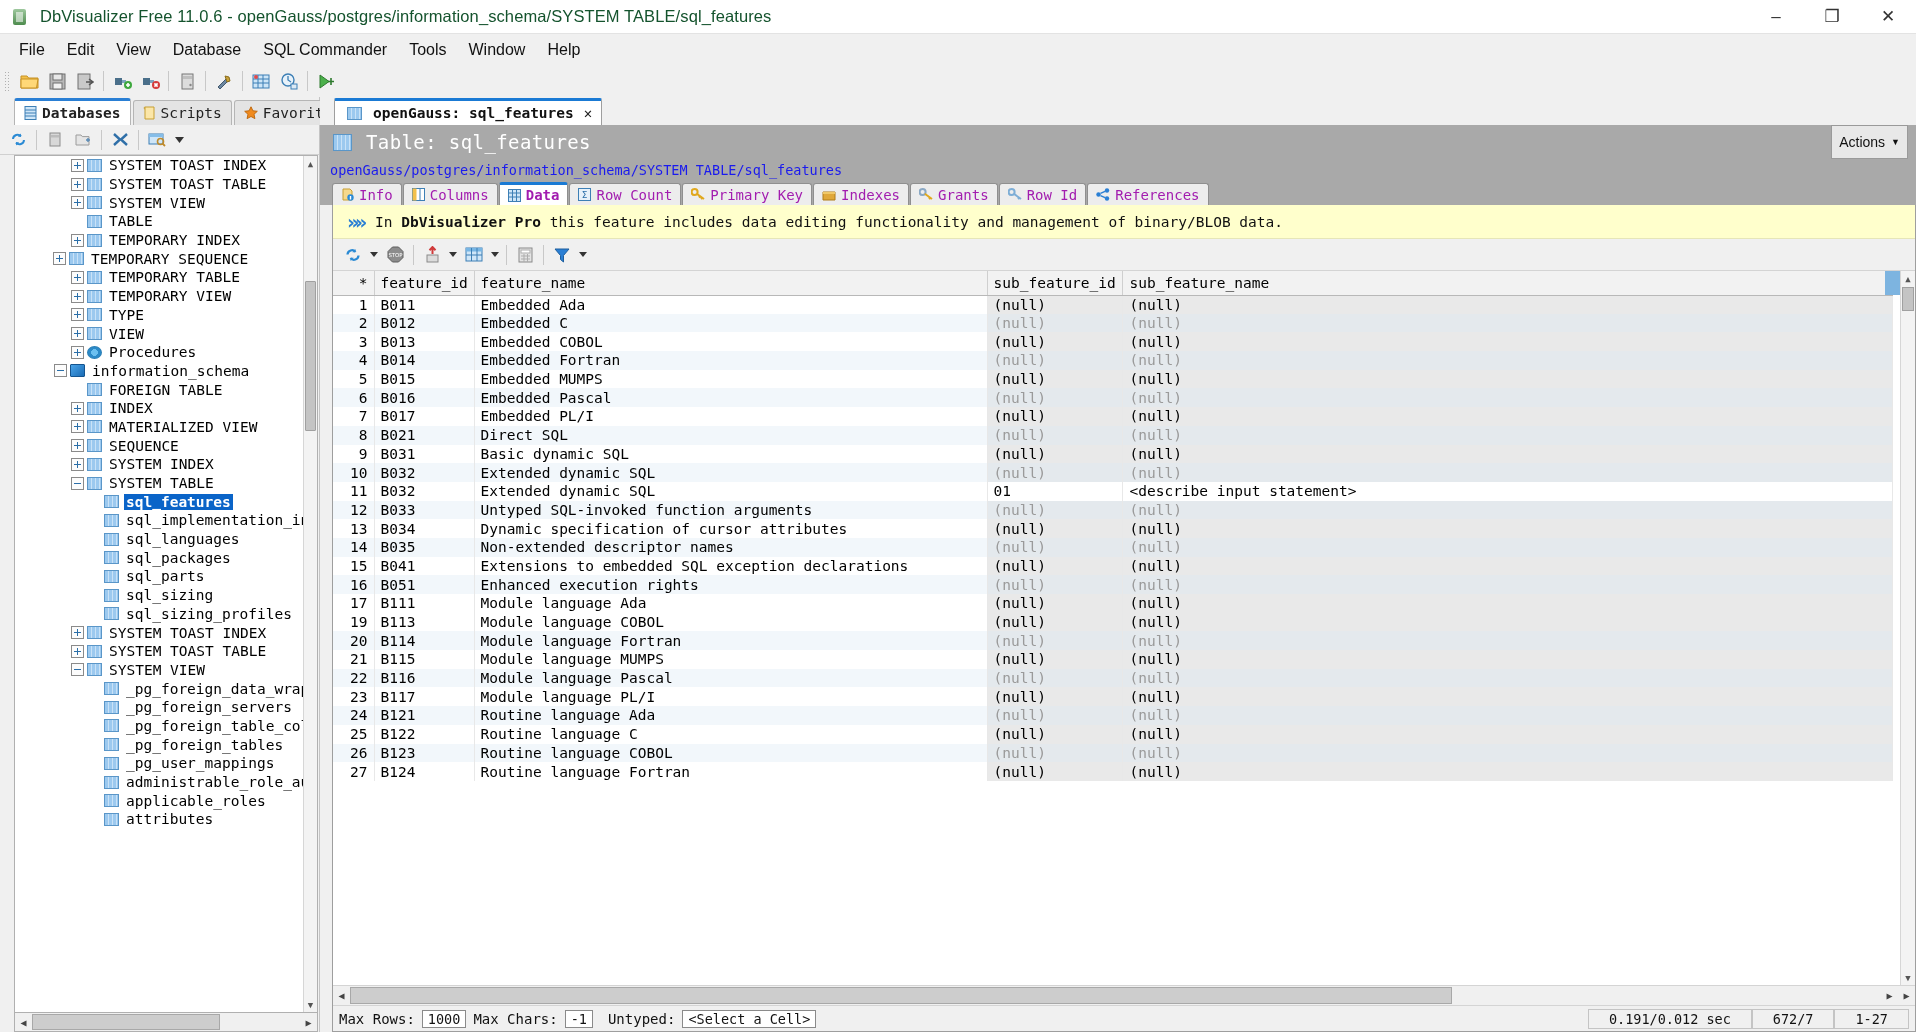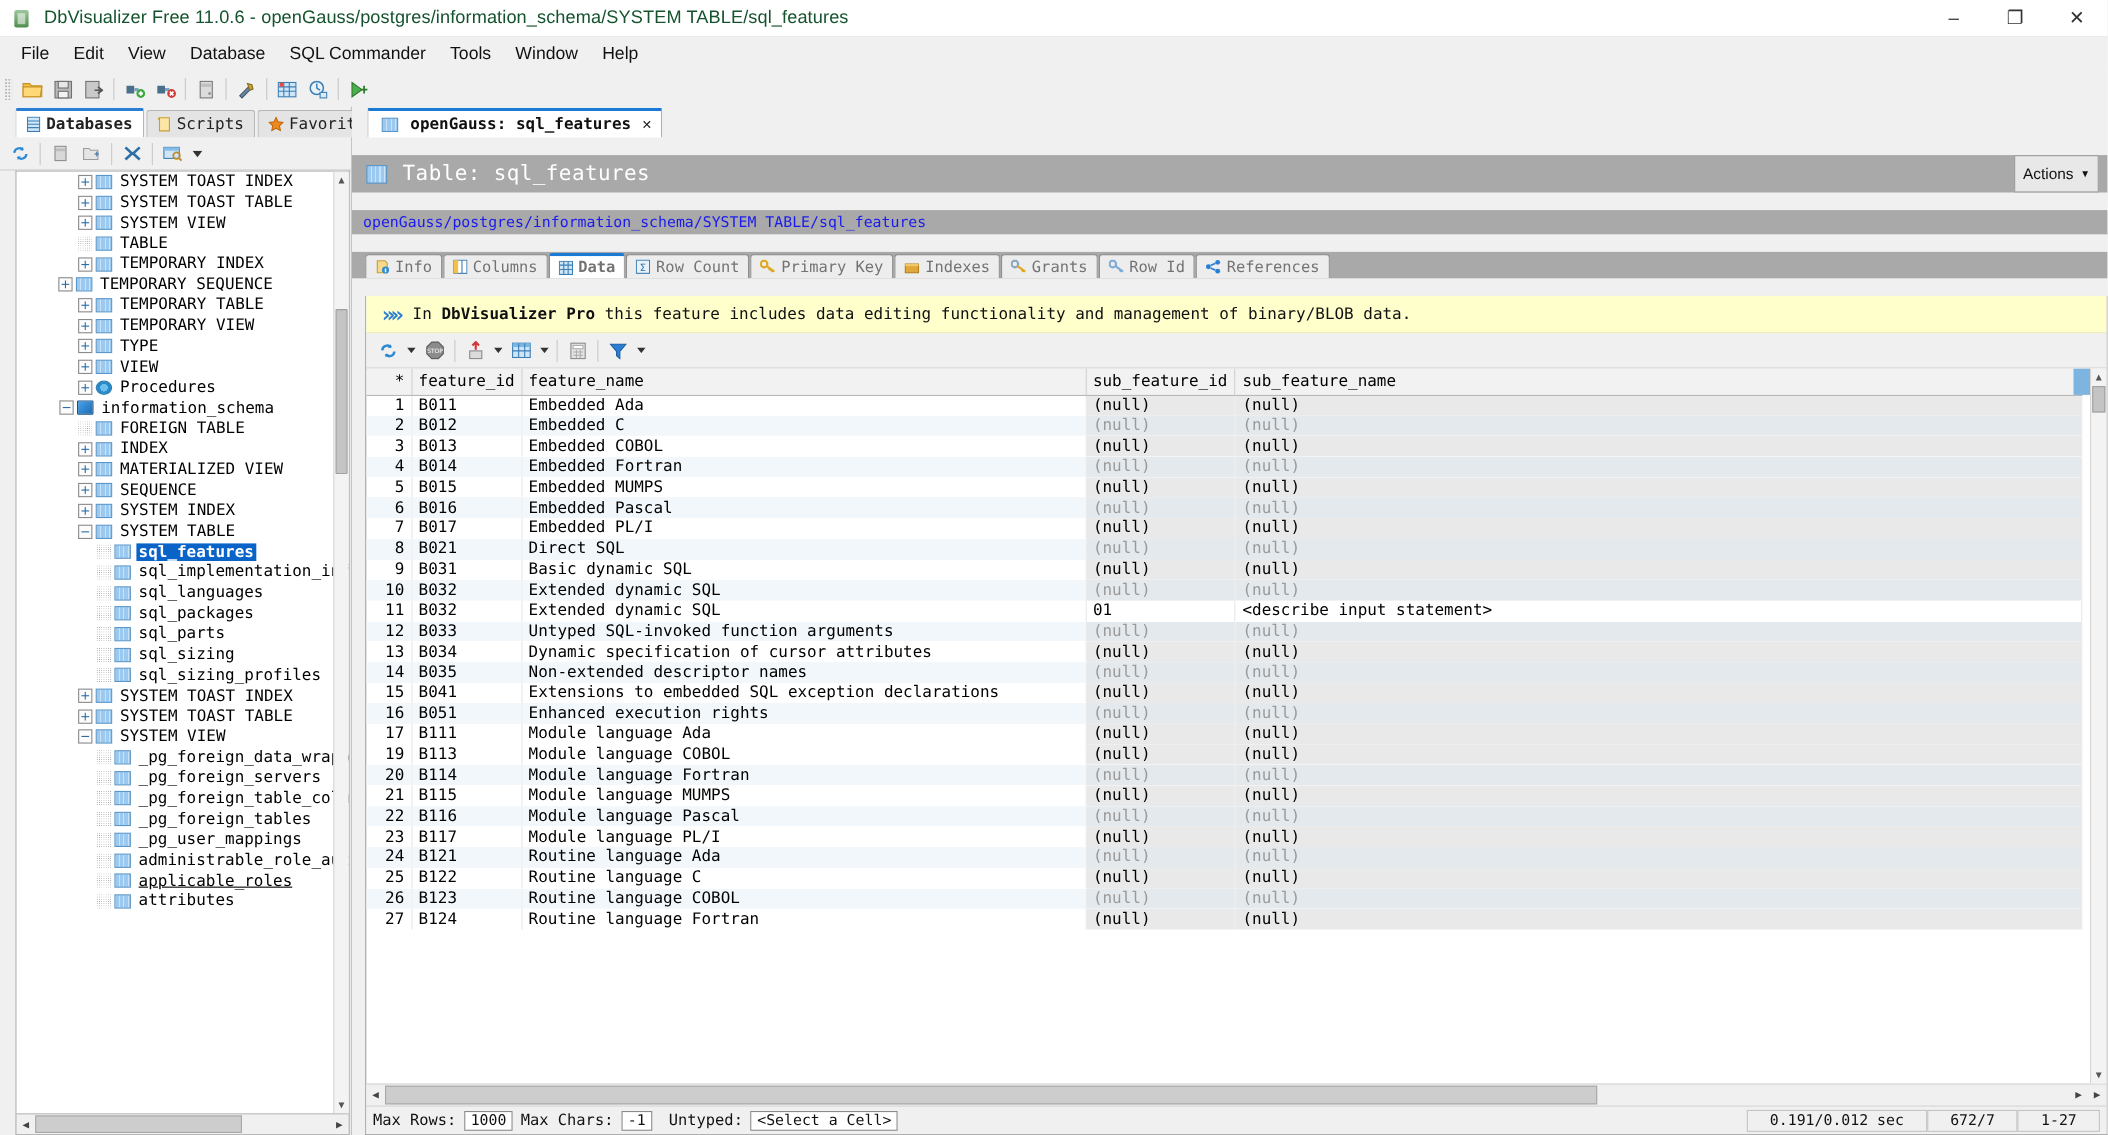--- a/index.html
+++ b/index.html
@@ -84,42 +84,42 @@
 
   
   .tvscroll { position:absolute; right:0; top:0; width:14px; height:100%; background:#f3f3f3;
     border-left:1px solid #d6d6d6; }
   .tvs-up, .tvs-dn { height:15px; display:flex; align-items:center; justify-content:center;
     font-size:9px; color:#555; }
   .tvs-thumb { position:absolute; top:125px; left:1px; width:11px; height:150px;
     background:#c4c4c4; border:1px solid #a0a0a0; border-radius:1px; }
 
   
-  .right { flex:1; display:flex; flex-direction:column; background:#f0f0f0; min-width:0;gap:16px; }
+  .right { flex:1; display:flex; flex-direction:column; background:#f0f0f0; min-width:0; }
   .etabs { height:28px; display:flex; align-items:flex-end; padding-left:14px; }
   .etab { height:27px; display:flex; align-items:center; gap:6px; padding:0 9px;
     background:#fff; border:1px solid #9e9e9e; border-bottom:none; border-top:3px solid #1a7ad4;
     border-radius:2px 2px 0 0; font-size:14.5px; font-weight:bold; color:#111; }
   .etab .x { font-size:14px; font-weight:bold; margin-left:4px; color:#222; }
 
   .objhdr { height:34px; background:#a9a9a9; display:flex; align-items:center;
     padding-left:10px; gap:9px; }
   .objhdr .oh-title { font-size:19px; color:#fff; letter-spacing:.4px; }
   .oh-actions { margin-left:auto; margin-right:8px; height:34px; background:#e8e8e8;
     border:1px solid #9a9a9a; display:flex; align-items:center; gap:6px; padding:0 7px;
     font-size:14px; color:#111; font-family:"Liberation Sans", sans-serif; }
   .crumbbar { height:22px; background:#a9a9a9; padding-left:10px;
     display:flex; align-items:center; }
   .crumbbar span { font-size:13.5px; color:#1a1aee; }
 
   .dtabs { height:24px; background:#a9a9a9; display:flex; align-items:flex-end;
     padding-left:12px; gap:1px; }
   .dtab { height:22px; display:flex; align-items:center; gap:5px; padding:0 8px;
     background:#ededed; border:1px solid #8f8f8f; border-bottom:none;
-    border-radius:3px 3px 0 0; font-size:14px; color:#737373; white-space:nowrap; }
+    border-radius:3px 3px 0 0; font-size:14px; color:#a21caf; white-space:nowrap; }
   .dtab.active { background:#fff; height:23px; border-top:3px solid #1a7ad4; font-weight:bold; }
 
   .content { flex:1; background:#fff; margin:0 0 0 12px; border:1px solid #9e9e9e;
     border-top:none; display:flex; flex-direction:column; min-height:0; }
 
   .notice { height:34px; background:#ffffcc; display:flex; align-items:center; gap:12px;
     padding-left:14px; border-bottom:1px solid #e6e6b8; }
   .chev { color:#2a7fd4; font-size:20px; font-weight:bold; letter-spacing:-4px; }
   .notice-txt { font-size:14.5px; color:#111; }
   .notice-txt b { font-weight:bold; }
@@ -514,21 +514,21 @@
           <div class="trow" style="padding-left: 73px;">
             <span class="tdots"></span>
             <span class="ticon ic-table"></span>
             <span class="tlabel">_pg_user_mappings</span>
           </div>
           <div class="trow" style="padding-left: 73px;">
             <span class="tdots"></span>
             <span class="ticon ic-table"></span>
             <span class="tlabel">administrable_role_authoriza</span>
           </div>
-          <div class="trow" style="padding-left: 73px; text-decoration: underline;">
+          <div class="trow" style="padding-left: 73px;">
             <span class="tdots"></span>
             <span class="ticon ic-table"></span>
             <span class="tlabel">applicable_roles</span>
           </div>
           <div class="trow" style="padding-left: 73px;">
             <span class="tdots"></span>
             <span class="ticon ic-table"></span>
             <span class="tlabel">attributes</span>
           </div>
         </div>

